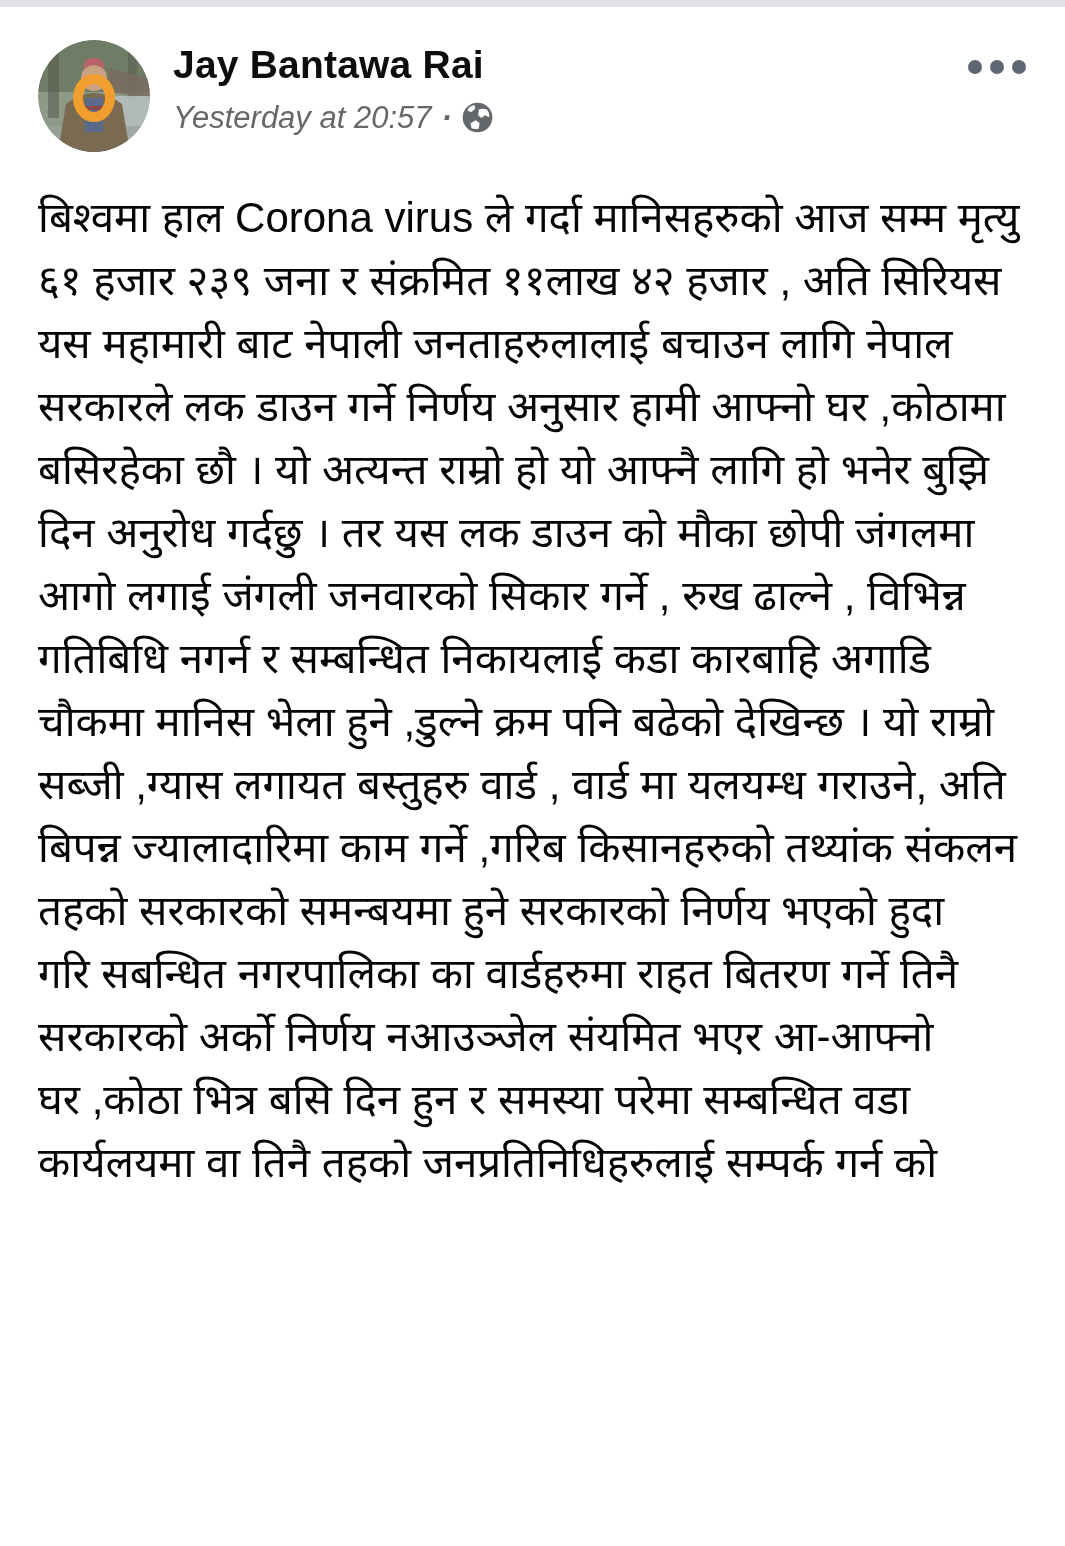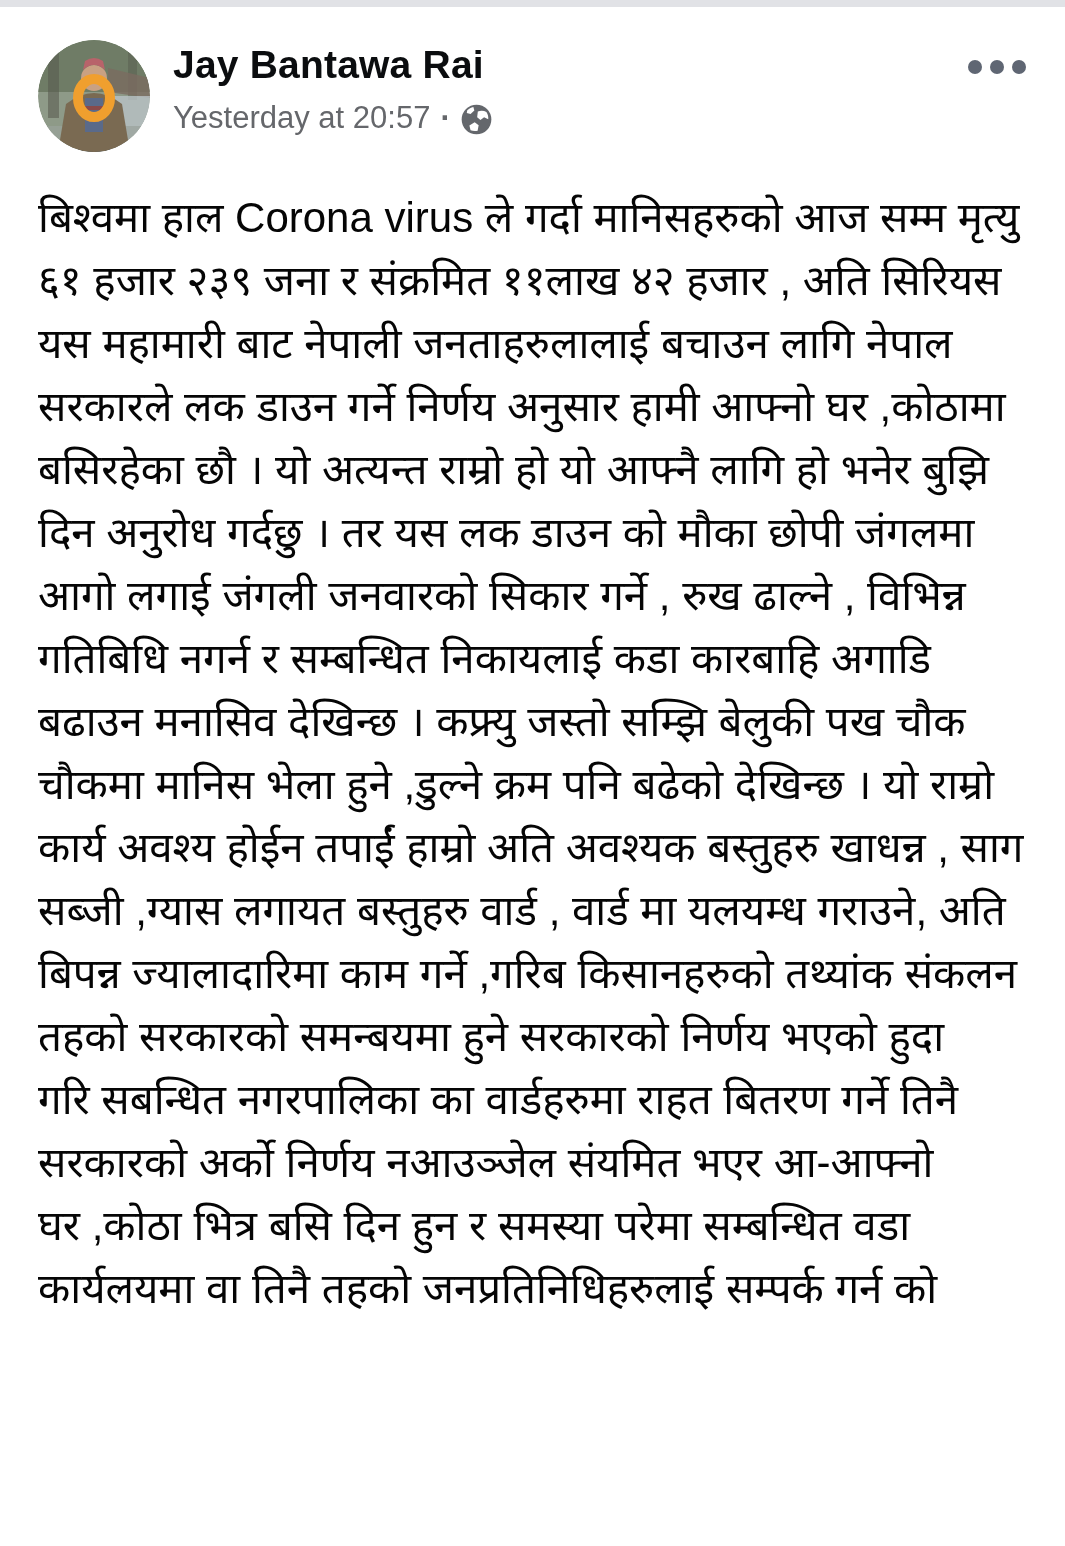--- a/index.html
+++ b/index.html
@@ -43,24 +43,25 @@
     font-size: 39px;
     font-weight: 700;
     color: #0b0d0f;
     letter-spacing: 0.2px;
     line-height: 1.2;
     cursor: pointer;
   }
   .meta-row {
     margin-top: 10px;
     display: flex;
-    align-items: flex-end;
+    align-items: center;
     color: #65676b;
     font-size: 31px;
     line-height: 1.2;
+    font-style: italic;
   }
   .meta-sep {
     margin: 0 9px 0 10px;
     font-weight: 700;
     color: #65676b;
   }
   .globe-icon {
     width: 33px;
     height: 33px;
     display: inline-block;
@@ -152,23 +153,21 @@
 
   <div class="post-body">
       <div class="post-line">बिश्वमा हाल Corona virus ले गर्दा मानिसहरुको  आज सम्म मृत्यु</div>
       <div class="post-line">६१ हजार २३९ जना र संक्रमित ११लाख ४२ हजार  , अति सिरियस</div>
       <div class="post-line">यस महामारी बाट नेपाली जनताहरुलालाई बचाउन लागि नेपाल</div>
       <div class="post-line">सरकारले लक डाउन गर्ने निर्णय अनुसार हामी आफ्नो घर ,कोठामा</div>
       <div class="post-line">बसिरहेका छौ । यो अत्यन्त राम्रो हो यो आफ्नै लागि हो भनेर बुझि</div>
       <div class="post-line">दिन अनुरोध गर्दछु । तर यस  लक डाउन को मौका छोपी जंगलमा</div>
       <div class="post-line">आगो लगाई जंगली जनवारको सिकार गर्ने , रुख ढाल्ने , विभिन्न</div>
       <div class="post-line">गतिबिधि नगर्न र  सम्बन्धित निकायलाई कडा कारबाहि अगाडि</div>
-      <div class="post-line">बढाउन मनासिव देखिन्छ । कफ्र्यु जस्तो सम्झि बेलुकी पख चौक</div>
       <div class="post-line">चौकमा मानिस भेला हुने ,डुल्ने क्रम पनि बढेको देखिन्छ । यो राम्रो</div>
-      <div class="post-line">कार्य अवश्य होईन तपाईं हाम्रो अति अवश्यक बस्तुहरु खाधन्न , साग</div>
       <div class="post-line">सब्जी ,ग्यास लगायत बस्तुहरु वार्ड , वार्ड मा यलयम्ध गराउने,  अति</div>
       <div class="post-line">बिपन्न ज्यालादारिमा काम गर्ने ,गरिब किसानहरुको तथ्यांक संकलन</div>
       <div class="post-line">तहको सरकारको समन्बयमा हुने सरकारको निर्णय भएको हुदा</div>
       <div class="post-line">गरि सबन्धित नगरपालिका का वार्डहरुमा राहत बितरण गर्ने तिनै</div>
       <div class="post-line">सरकारको अर्को निर्णय नआउञ्जेल संयमित भएर आ-आफ्नो</div>
       <div class="post-line">घर ,कोठा भित्र बसि दिन हुन र समस्या परेमा सम्बन्धित वडा</div>
       <div class="post-line">कार्यलयमा वा  तिनै तहको जनप्रतिनिधिहरुलाई सम्पर्क गर्न को</div>
     </div>
 </div>
 

